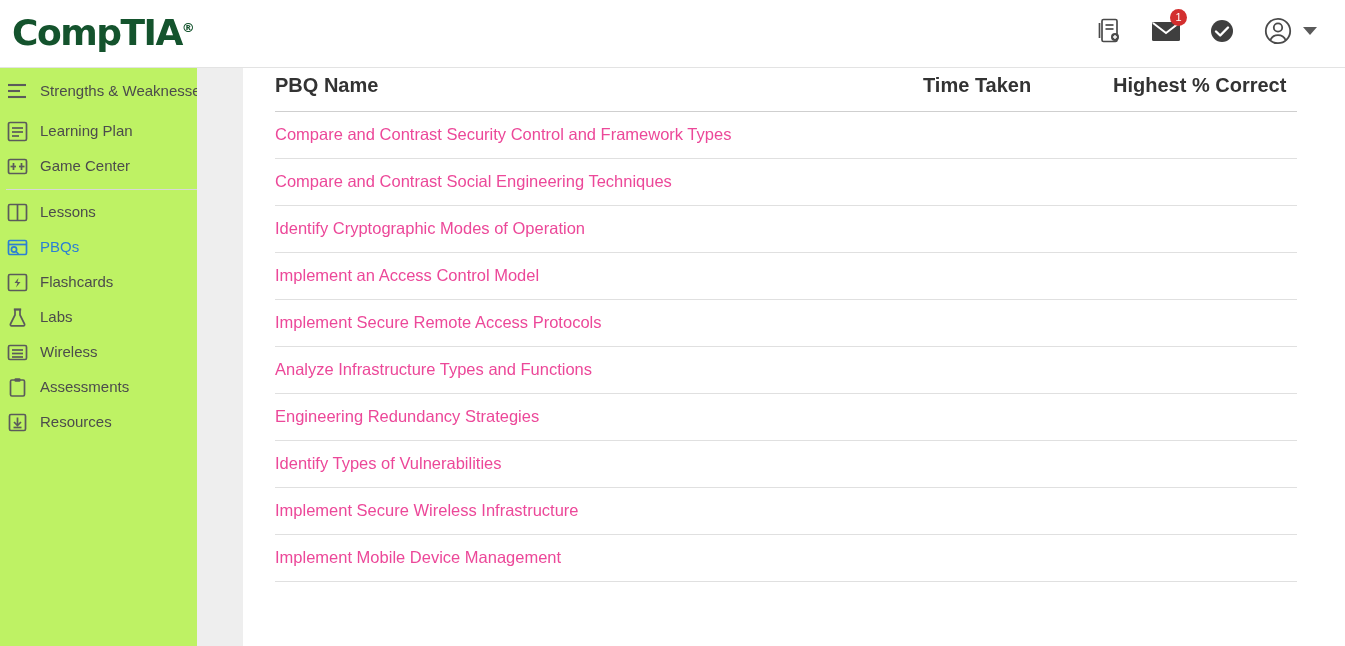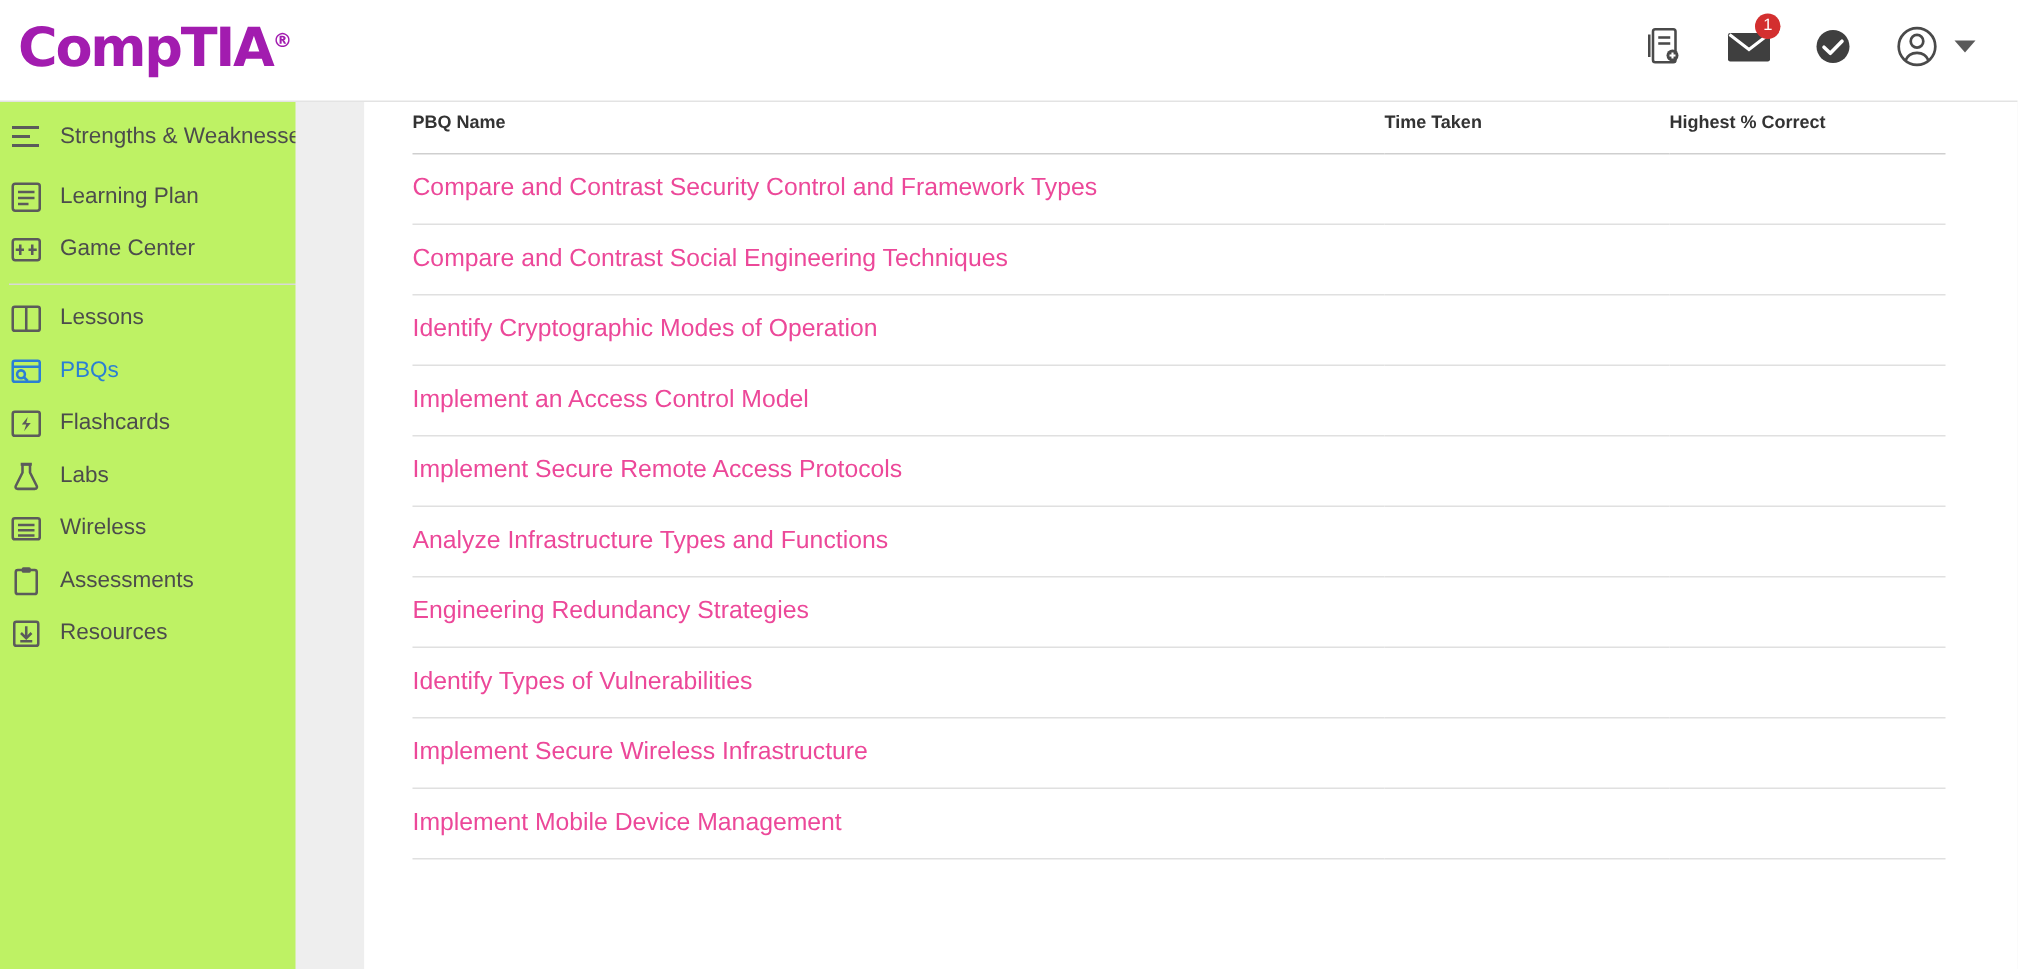--- a/index.html
+++ b/index.html
@@ -35,21 +35,21 @@
   .logo {
     position: absolute;
     left: 12px;
     top: 6px;
     width: 200px;
     height: 44px;
     font-family: "DejaVu Sans", sans-serif;
     font-weight: bold;
     font-size: 36px;
     letter-spacing: -1.5px;
-    color: #a21caf;
+    color: #14532d;
     line-height: 44px;
     white-space: nowrap;
   }
   .logo .tm {
     font-size: 13px;
     vertical-align: super;
   }
   .header-icons {
     position: absolute;
     right: 28px;
@@ -158,21 +158,21 @@
     left: 32px;
     top: -6px;
     width: 1022px;
   }
   table.pbq {
     width: 1022px;
     border-collapse: collapse;
     table-layout: fixed;
   }
   table.pbq thead th {
-    font-size: 12px;
+    font-size: 20px;
     font-weight: bold;
     color: #333333;
     text-align: left;
     padding: 10px 0 14px 0;
     border-top: 2px solid #3f3f3f;
     border-bottom: 1px solid #cfcfcf;
   }
   th.col-name { width: 648px; padding-left: 12px; }
   th.col-time { width: 190px; text-align: right; padding-right: 22px; }
   th.col-pct  { width: 184px; text-align: right; padding-right: 8px; }

